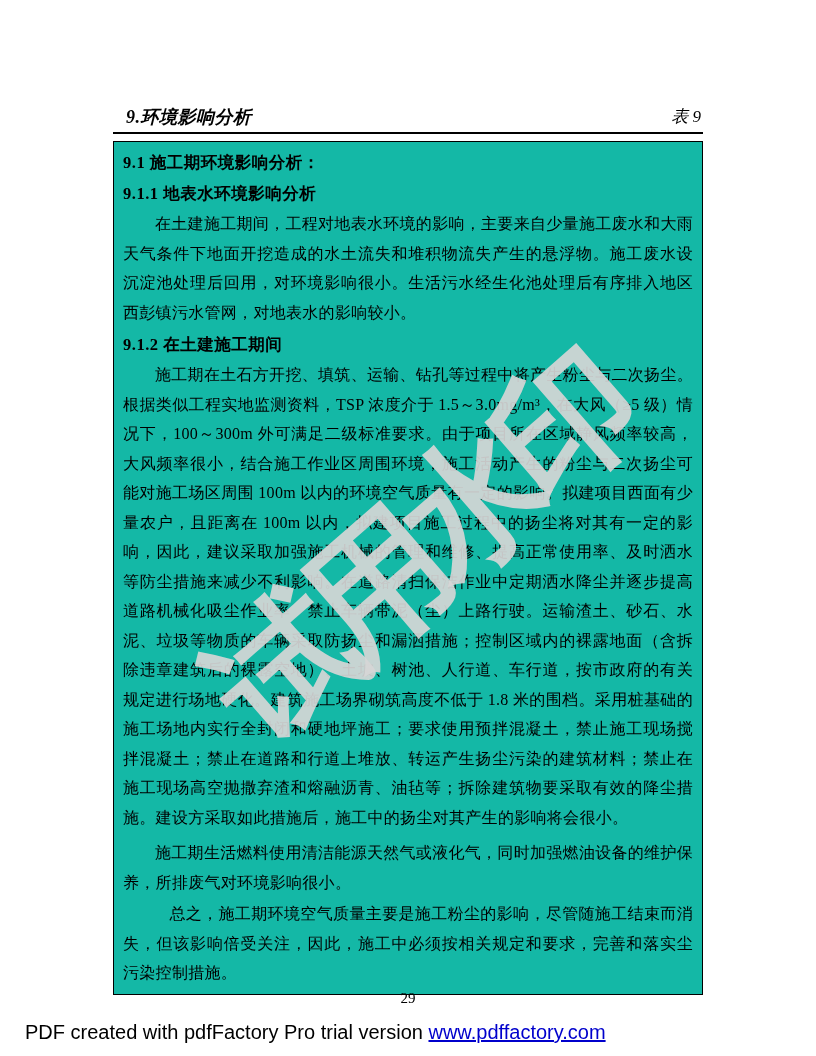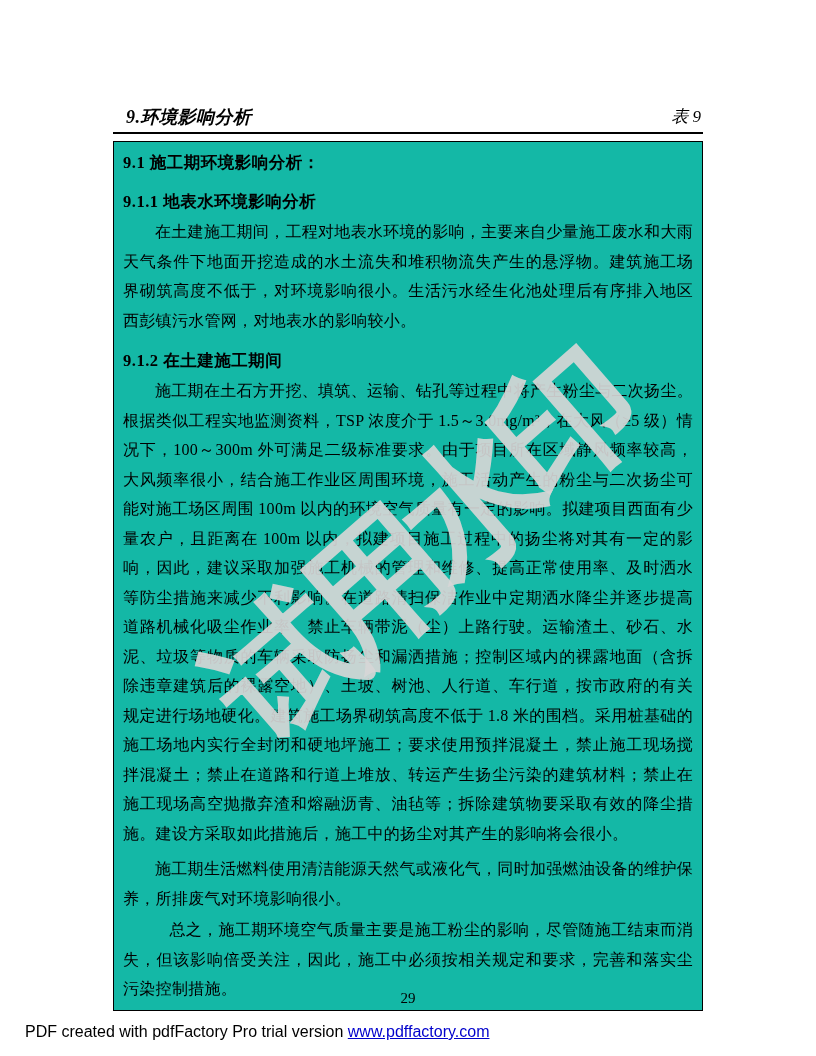--- a/index.html
+++ b/index.html
@@ -50,21 +50,21 @@
     box-sizing: border-box;
     padding: 8px 9px 6px 9px;
     background: #14b8a6;
   }
   .sec-heading {
     font-weight: bold;
     font-size: 16.5px;
     line-height: 26px;
     letter-spacing: 0.5px;
   }
-  .sec-heading.mt { margin-top: 13px; }
+  .sec-heading.mt { margin-top: 5px; }
   .para {
     margin: 2px 0 0 0;
     font-size: 16px;
     line-height: 29.5px;
     text-align: justify;
     text-indent: 2em;
     letter-spacing: 0.3px;
   }
   .para.mt { margin-top: 6px; }
   .para.big-indent { text-indent: 2.9em; }
@@ -98,21 +98,21 @@
     width: 100%;
     text-align: center;
     font-size: 15px;
     line-height: 16px;
   }
   .pdf-footer {
     position: absolute;
     left: 25px;
     top: 1022px;
     font-family: "Liberation Sans", sans-serif;
-    font-size: 16px;
+    font-size: 20px;
     line-height: 20px;
     color: #000000;
     white-space: nowrap;
   }
   .pdf-link {
     color: #0000cc;
     text-decoration: underline;
     cursor: pointer;
   }
 </style>
@@ -122,21 +122,21 @@
 <div class="page">
 
   <div class="doc-header">
     <span class="doc-title">9.环境影响分析</span>
     <span class="table-label">表 9</span>
   </div>
 
   <div class="content-box">
     <div class="sec-heading">9.1 施工期环境影响分析：</div>
     <div class="sec-heading mt">9.1.1 地表水环境影响分析</div>
-    <p class="para">在土建施工期间，工程对地表水环境的影响，主要来自少量施工废水和大雨天气条件下地面开挖造成的水土流失和堆积物流失产生的悬浮物。建筑施工场界砌筑高度不低于，对环境影响很小。生活污水经生化池处理后有序排入地区西彭镇污水管网，对地表水的影响较小。</p>
+    <p class="para">在土建施工期间，工程对地表水环境的影响，主要来自少量施工废水和大雨天气条件下地面开挖造成的水土流失和堆积物流失产生的悬浮物。施工废水设沉淀池处理后回用，对环境影响很小。生活污水经生化池处理后有序排入地区西彭镇污水管网，对地表水的影响较小。</p>
     <div class="sec-heading mt">9.1.2 在土建施工期间</div>
     <p class="para">施工期在土石方开挖、填筑、运输、钻孔等过程中将产生粉尘与二次扬尘。根据类似工程实地监测资料，TSP 浓度介于 1.5～3.0mg/m³，在大风（≥5 级）情况下，100～300m 外可满足二级标准要求。由于项目所在区域静风频率较高，大风频率很小，结合施工作业区周围环境，施工活动产生的粉尘与二次扬尘可能对施工场区周围 100m 以内的环境空气质量有一定的影响。拟建项目西面有少量农户，且距离在 100m 以内，拟建项目施工过程中的扬尘将对其有一定的影响，因此，建议采取加强施工机械的管理和维修、提高正常使用率、及时洒水等防尘措施来减少不利影响。在道路清扫保洁作业中定期洒水降尘并逐步提高道路机械化吸尘作业率　禁止车辆带泥（尘）上路行驶。运输渣土、砂石、水泥、垃圾等物质的车辆采取防扬尘和漏洒措施；控制区域内的裸露地面（含拆除违章建筑后的裸露空地）、土坡、树池、人行道、车行道，按市政府的有关规定进行场地硬化。建筑施工场界砌筑高度不低于 1.8 米的围档。采用桩基础的施工场地内实行全封闭和硬地坪施工；要求使用预拌混凝土，禁止施工现场搅拌混凝土；禁止在道路和行道上堆放、转运产生扬尘污染的建筑材料；禁止在施工现场高空抛撒弃渣和熔融沥青、油毡等；拆除建筑物要采取有效的降尘措施。建设方采取如此措施后，施工中的扬尘对其产生的影响将会很小。</p>
     <p class="para mt">施工期生活燃料使用清洁能源天然气或液化气，同时加强燃油设备的维护保养，所排废气对环境影响很小。</p>
     <p class="para big-indent">总之，施工期环境空气质量主要是施工粉尘的影响，尽管随施工结束而消失，但该影响倍受关注，因此，施工中必须按相关规定和要求，完善和落实尘污染控制措施。</p>
   </div>
 
   <div class="watermark">试用水印</div>
 
   <div class="page-number">29</div>
 

